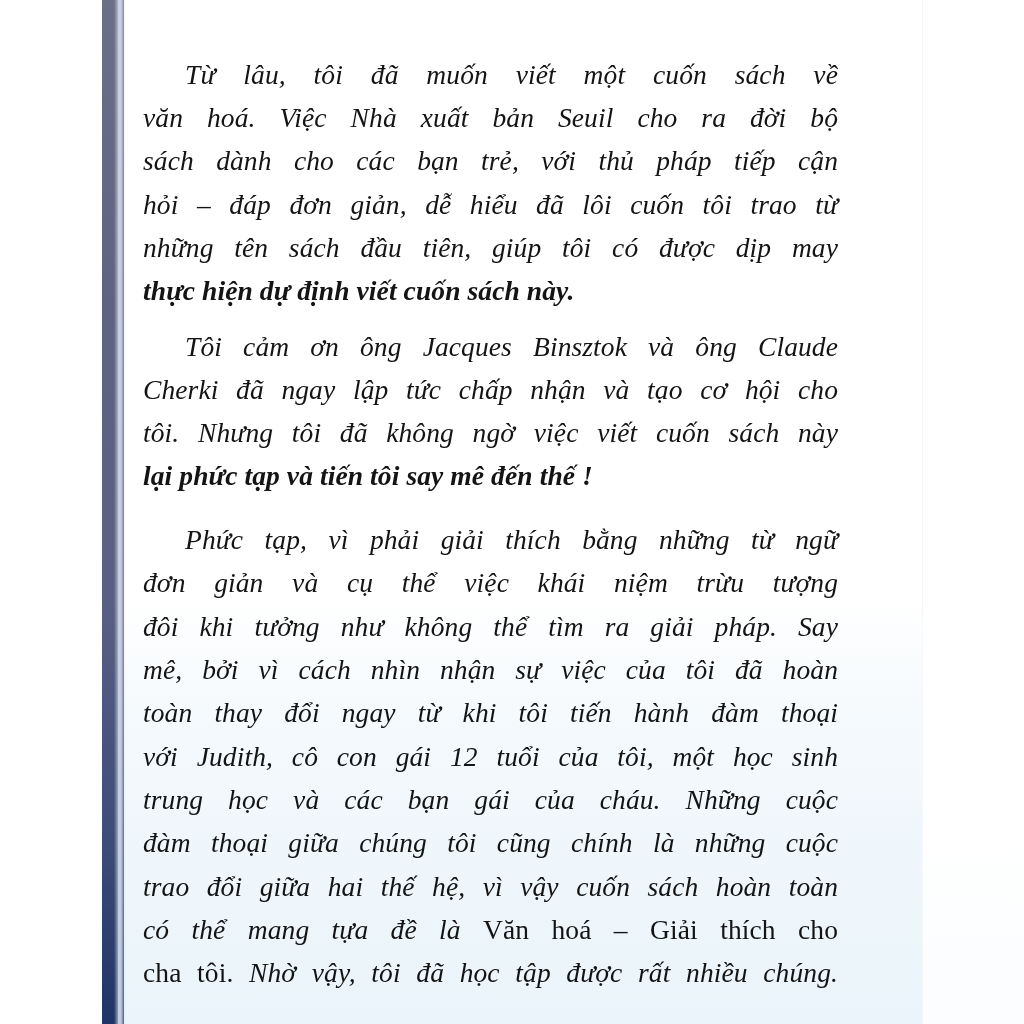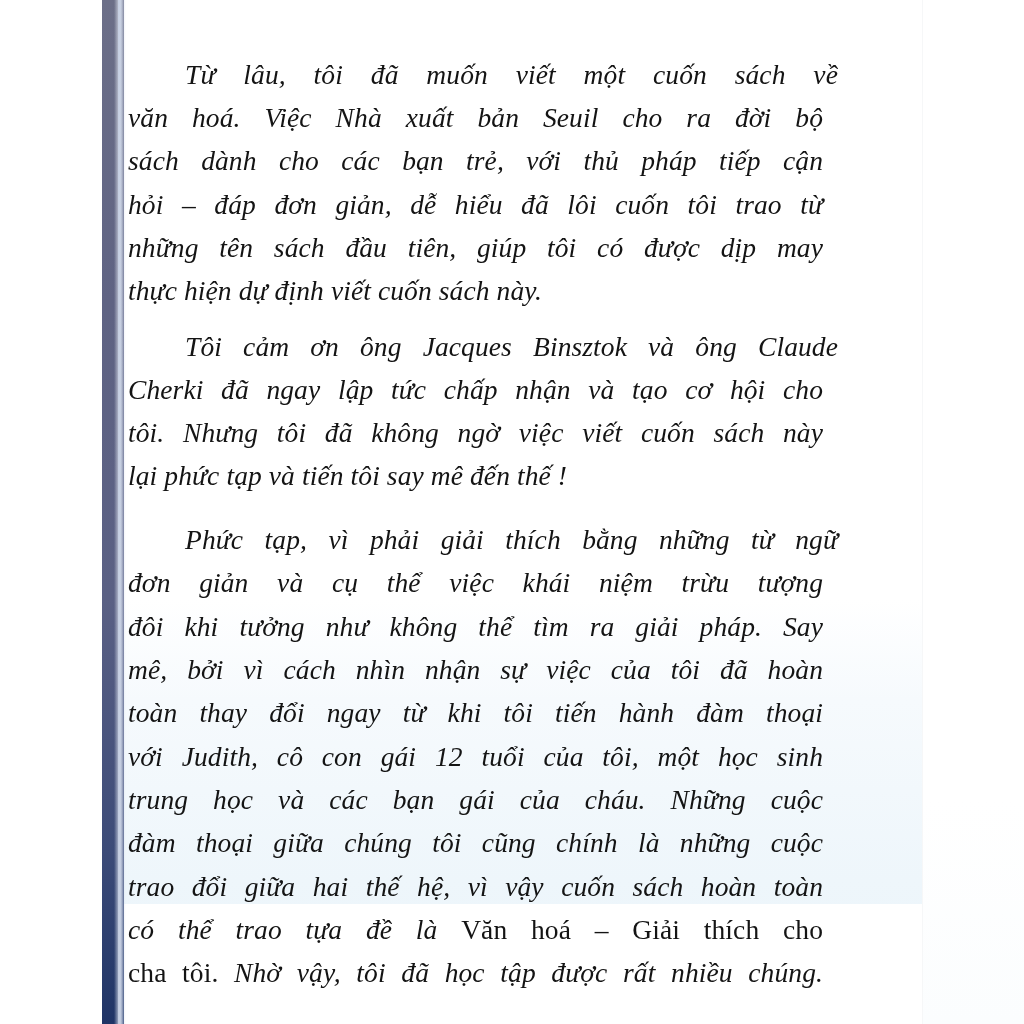--- a/index.html
+++ b/index.html
@@ -6,21 +6,21 @@
     margin: 0;
     padding: 0;
     width: 1024px;
     height: 1024px;
     overflow: hidden;
     background: #ffffff;
   }
   .page {
     position: absolute;
     left: 0; top: 0;
-    width: 1024px; height: 904px;
+    width: 1024px; height: 1024px;
     background: linear-gradient(to bottom,
       #ffffff 0px, #ffffff 600px, #f6fafd 700px, #eef6fb 880px, #eaf4fa 1024px);
   }
   .right-strip {
     position: absolute;
     left: 922px; top: 0;
     width: 102px; height: 1024px;
     background: linear-gradient(to bottom, #ffffff 0px, #ffffff 800px, #fbfdfe 1024px);
     border-left: 1px solid #f6f7f8;
   }
@@ -39,39 +39,40 @@
       linear-gradient(to bottom, #6c6f88 0px, #5f6383 300px, #5a6084 600px, #3c4b78 850px, #1f3466 1024px);
   }
   .spine-edge {
     position: absolute;
     left: 118px; top: 0;
     width: 8px; height: 1024px;
     background: linear-gradient(to right, rgba(200,210,230,0.9), rgba(255,255,255,0));
   }
   .line {
     position: absolute;
-    left: 128px;
+    left: 143px;
     width: 695px;
     height: 40px;
     font-family: "Liberation Serif", "DejaVu Serif", serif;
     font-style: italic;
     font-size: 27.5px;
     line-height: 40px;
     color: #141414;
     white-space: nowrap;
     text-align: justify;
     text-align-last: justify;
     letter-spacing: 0.1px;
   }
   .line.indent {
     left: 185px;
     width: 653px;
   }
   .line.last {
     text-align-last: left;
+    font-weight: bold;
   }
   .upright {
     font-style: normal;
   }
 </style>
 </head>
 <body>
 
 <div class="page">
   <div class="left-margin"></div>
@@ -98,16 +99,16 @@
   <div>
     <div class="line indent" style="top:520px">Phức tạp, vì phải giải thích bằng những từ ngữ</div>
     <div class="line" style="top:563px">đơn giản và cụ thể việc khái niệm trừu tượng</div>
     <div class="line" style="top:607px">đôi khi tưởng như không thể tìm ra giải pháp. Say</div>
     <div class="line" style="top:650px">mê, bởi vì cách nhìn nhận sự việc của tôi đã hoàn</div>
     <div class="line" style="top:693px">toàn thay đổi ngay từ khi tôi tiến hành đàm thoại</div>
     <div class="line" style="top:737px">với Judith, cô con gái 12 tuổi của tôi, một học sinh</div>
     <div class="line" style="top:780px">trung học và các bạn gái của cháu. Những cuộc</div>
     <div class="line" style="top:823px">đàm thoại giữa chúng tôi cũng chính là những cuộc</div>
     <div class="line" style="top:867px">trao đổi giữa hai thế hệ, vì vậy cuốn sách hoàn toàn</div>
-    <div class="line" style="top:910px"><span style="white-space: pre;">có thể trao tựa đề là </span><span class="upright" style="white-space: pre;">Văn hoá – Giải thích cho</span></div>
+    <div class="line" style="top:910px"><span style="white-space: pre;">có thể mang tựa đề là </span><span class="upright" style="white-space: pre;">Văn hoá – Giải thích cho</span></div>
     <div class="line" style="top:953px"><span class="upright" style="white-space: pre;">cha tôi. </span><span style="white-space: pre;">Nhờ vậy, tôi đã học tập được rất nhiều chúng.</span></div>
   </div>
 </div>
 
 </body></html>

